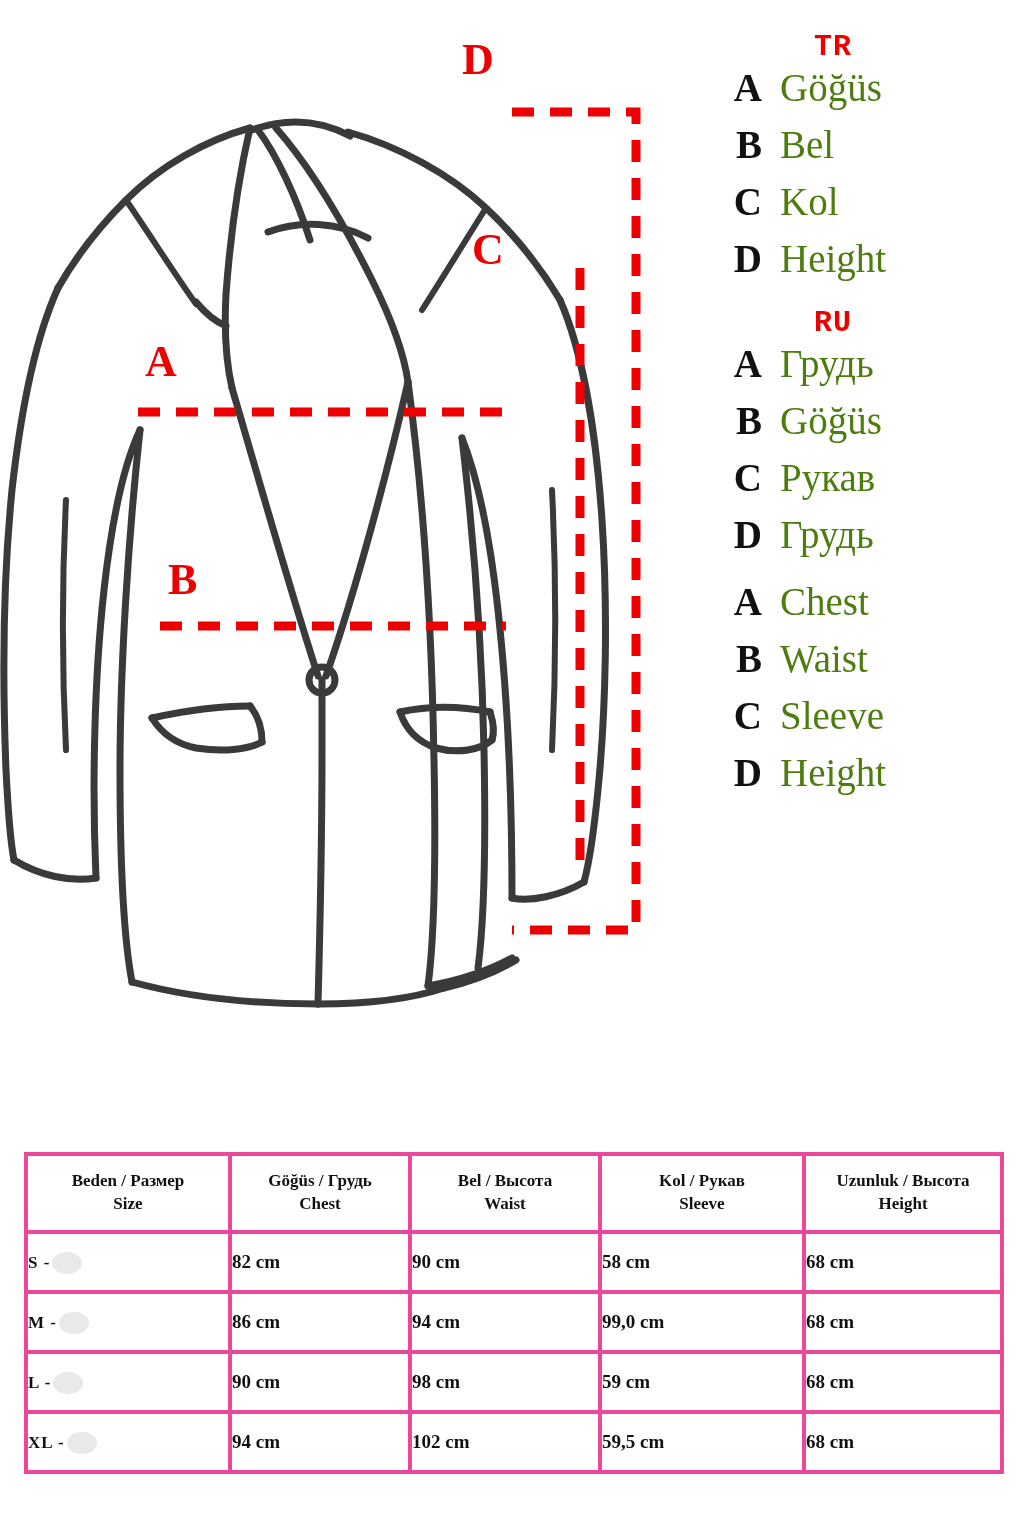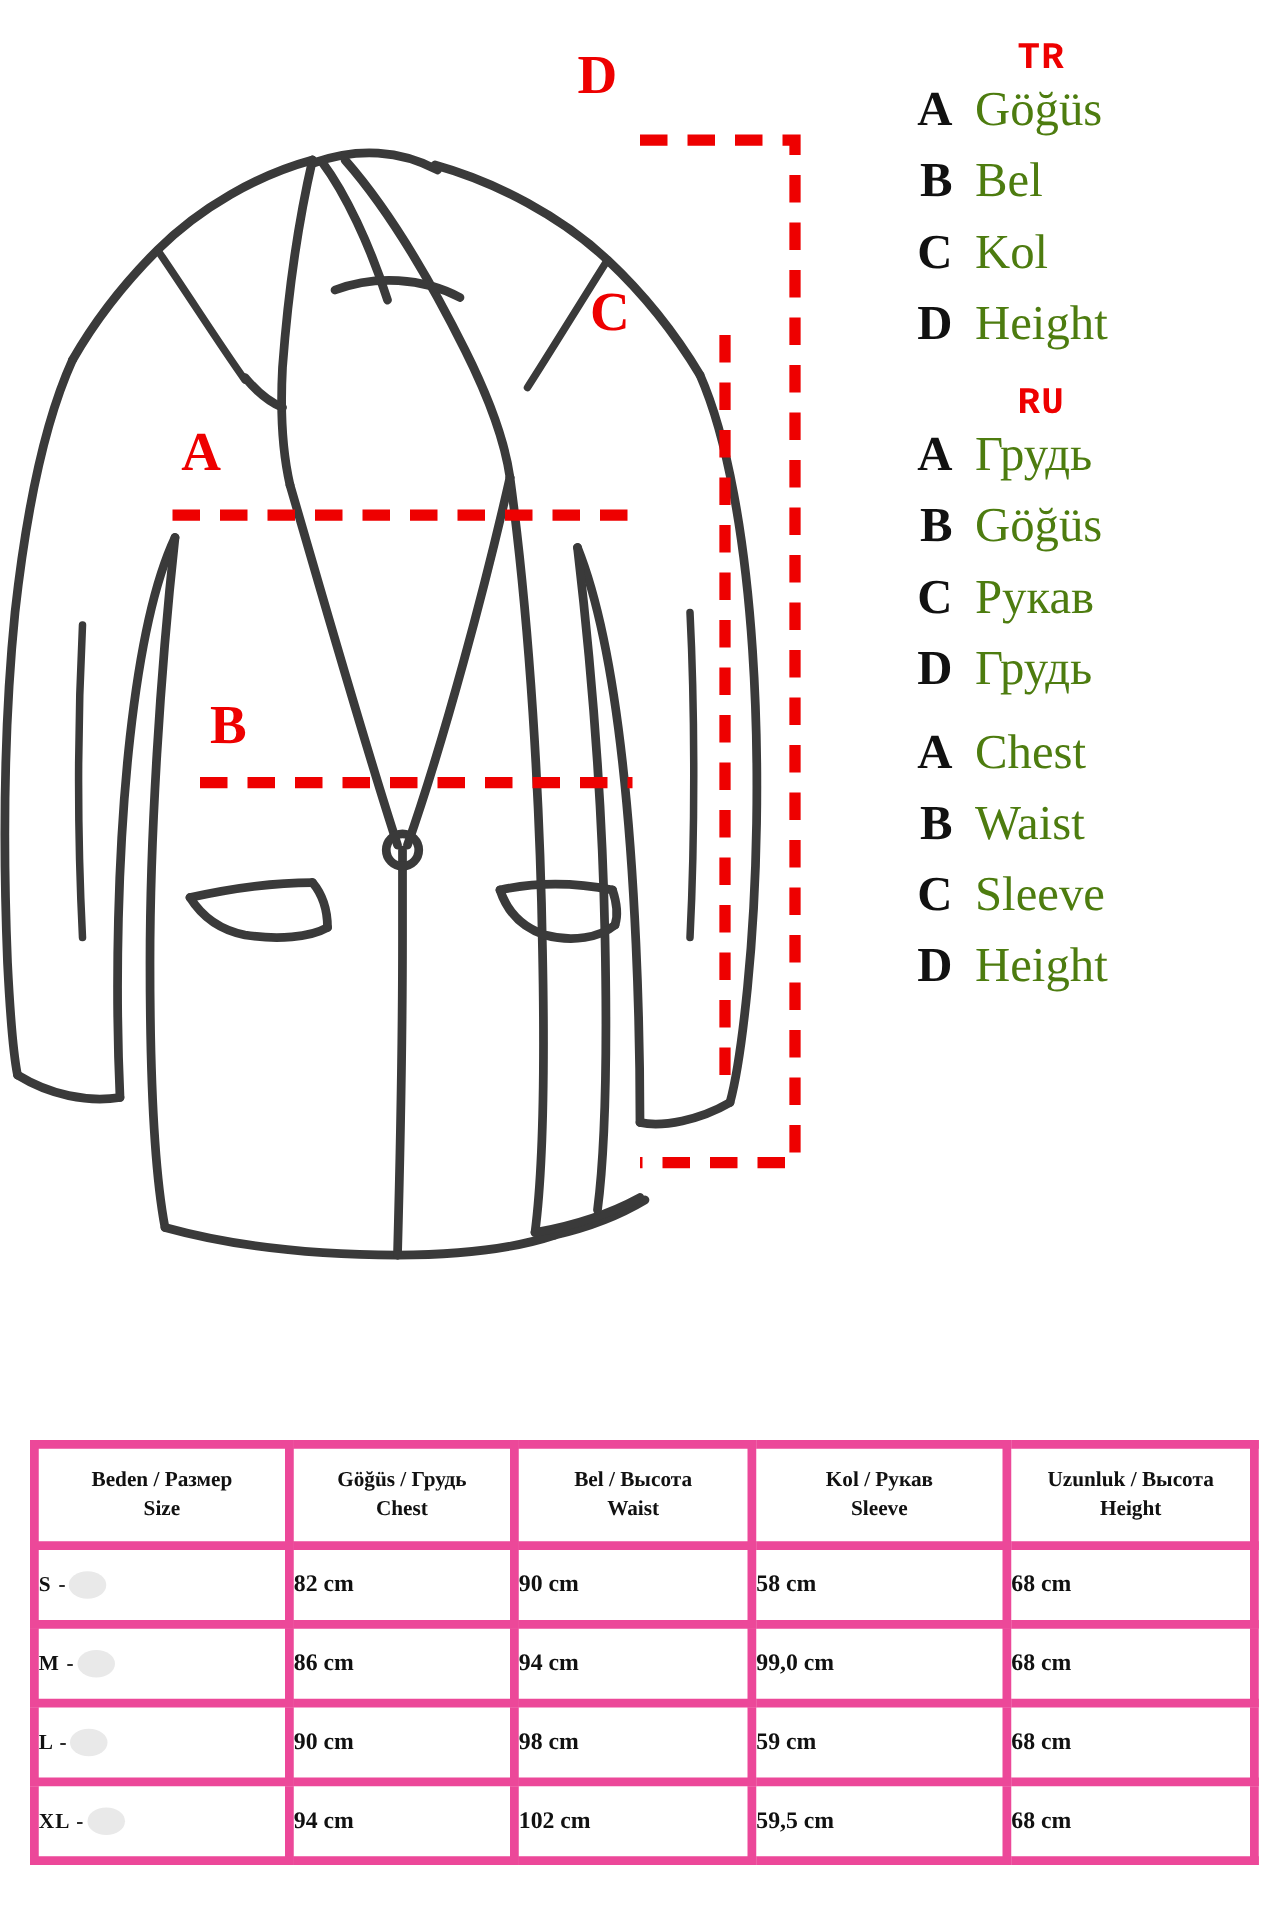--- a/index.html
+++ b/index.html
@@ -95,21 +95,21 @@
     top: 1152px;
     width: 976px;
   }
   table#size-table {
     border-collapse: collapse;
     width: 976px;
     table-layout: fixed;
   }
   table#size-table th,
   table#size-table td {
-    border: 7px solid #ec4899;
+    border: 4px solid #ec4899;
     font-family: "Liberation Serif", serif;
   }
   table#size-table th {
     font-weight: bold;
     font-size: 17px;
     color: #111111;
     padding: 14px 4px 14px 4px;
     line-height: 1.35;
   }
   table#size-table td {

